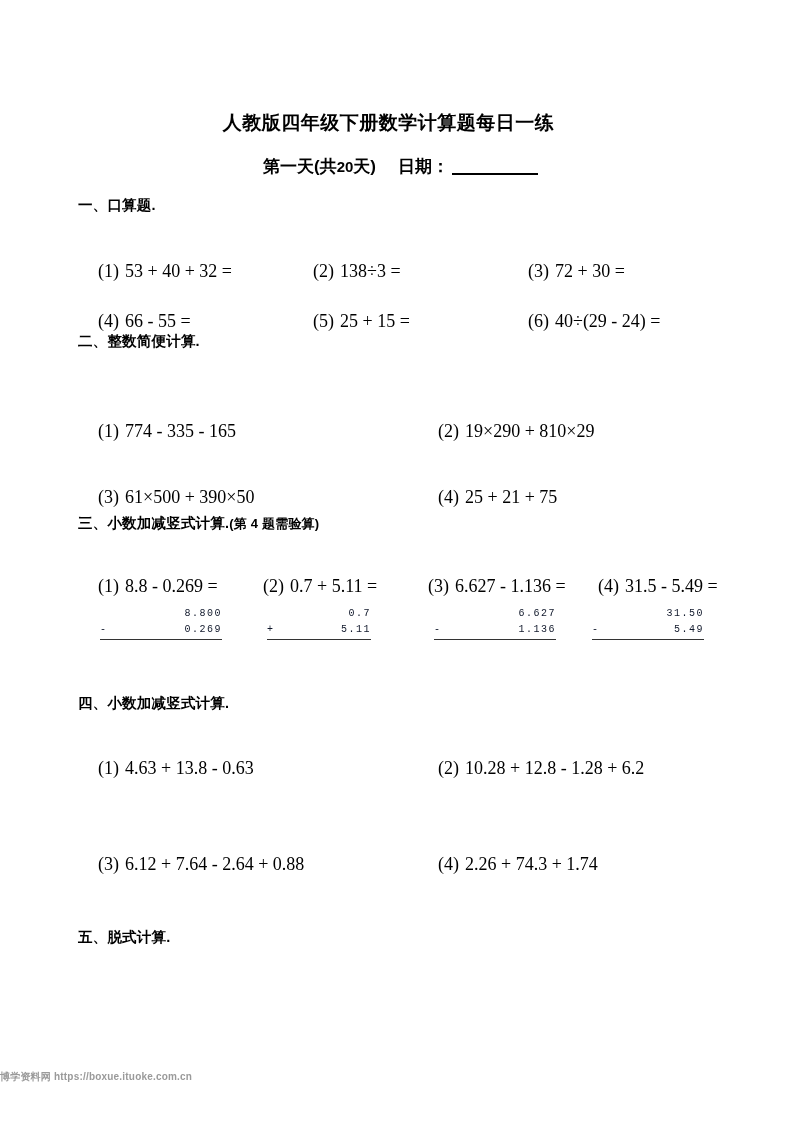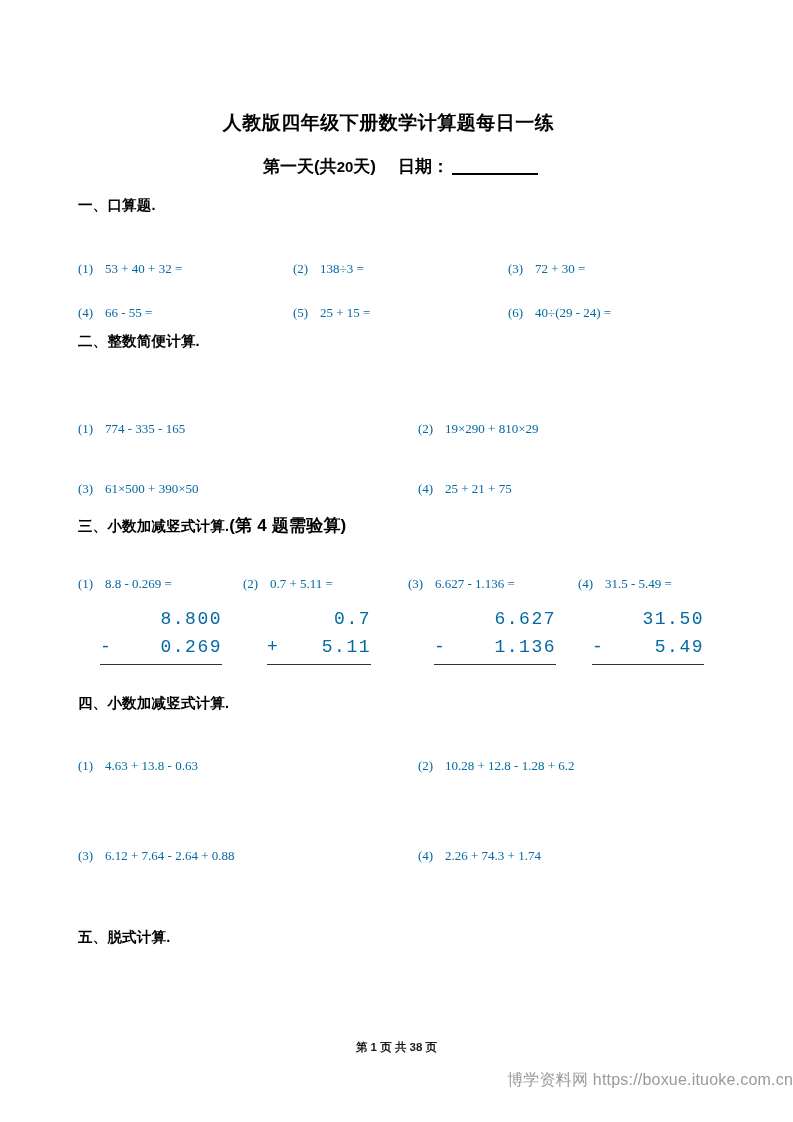--- a/index.html
+++ b/index.html
@@ -64,55 +64,56 @@
   }
   .section-heading {
     font-family: "Liberation Sans", "DejaVu Sans", sans-serif;
     font-weight: bold;
     font-size: 14.5px;
     color: #000;
     white-space: nowrap;
     letter-spacing: 0.2px;
   }
   .section-heading .note {
-    font-size: 17px;
+    font-size: 13px;
   }
 
   
   .prob-grid {
     display: grid;
     width: 650px;
   }
   .cols-3 { grid-template-columns: 215px 215px 220px; }
   .cols-2 { grid-template-columns: 340px 310px; }
   .cols-4 { grid-template-columns: 165px 165px 170px 150px; }
 
   .prob {
     font-family: "Liberation Serif", "DejaVu Serif", serif;
-    font-size: 13px;
-    color: #0369a1;
+    font-size: 18px;
+    color: #000000;
     white-space: nowrap;
     line-height: 1.1;
+    margin-left: 20px;
   }
   .prob .idx {
     display: inline-block;
     min-width: 24px;
   }
   .prob .expr { margin-left: 3px; }
 
   
   .vert-row {
     display: grid;
     grid-template-columns: 165px 165px 170px 150px;
     width: 650px;
   }
   .vert-block {
     font-family: "Liberation Mono", "DejaVu Sans Mono", monospace;
-    font-size: 18px;
-    color: #0369a1;
+    font-size: 10px;
+    color: #0f172a;
     line-height: 1.55;
   }
   .vert-inner {
     display: inline-block;
   }
   .vert-line {
     display: flex;
     align-items: baseline;
     white-space: pre;
   }
@@ -142,25 +143,26 @@
     font-family: "Liberation Sans", "DejaVu Sans", sans-serif;
     font-size: 11.5px;
     font-weight: bold;
     color: #1a1a1a;
   }
   .watermark {
     position: absolute;
     top: 1070px;
     left: 0;
     width: 793px;
-    text-align: right;
-    font-family: "Liberation Sans", "DejaVu Sans", sans-serif;
-    font-size: 16px;
+    text-align: left;
+    font-family: "Liberation Sans", "DejaVu Sans", sans-serif;
+    font-size: 10px;
     color: #9a9a9a;
     letter-spacing: 0.2px;
+    font-weight: bold;
   }
 </style>
 </head>
 <body>
 
 <div class="page">
 
   <div class="doc-title">人教版四年级下册数学计算题每日一练</div>
 
   <div class="doc-subtitle">
@@ -247,16 +249,15 @@
       <div class="prob"><span class="idx">(2)</span><span class="expr">10.28 + 12.8 - 1.28 + 6.2</span></div>
       <div class="prob"><span class="idx">(3)</span><span class="expr">6.12 + 7.64 - 2.64 + 0.88</span></div>
       <div class="prob"><span class="idx">(4)</span><span class="expr">2.26 + 74.3 + 1.74</span></div>
     </div>
   </div>
 
   <div class="section" style="top:928px;">
     <div class="section-heading">五、脱式计算.</div>
   </div>
 
-  <div class="page-footer">第 1 页 共 38 页</div>
   <div class="watermark">博学资料网 https://boxue.ituoke.com.cn</div>
 
 </div>
 
 </body></html>

